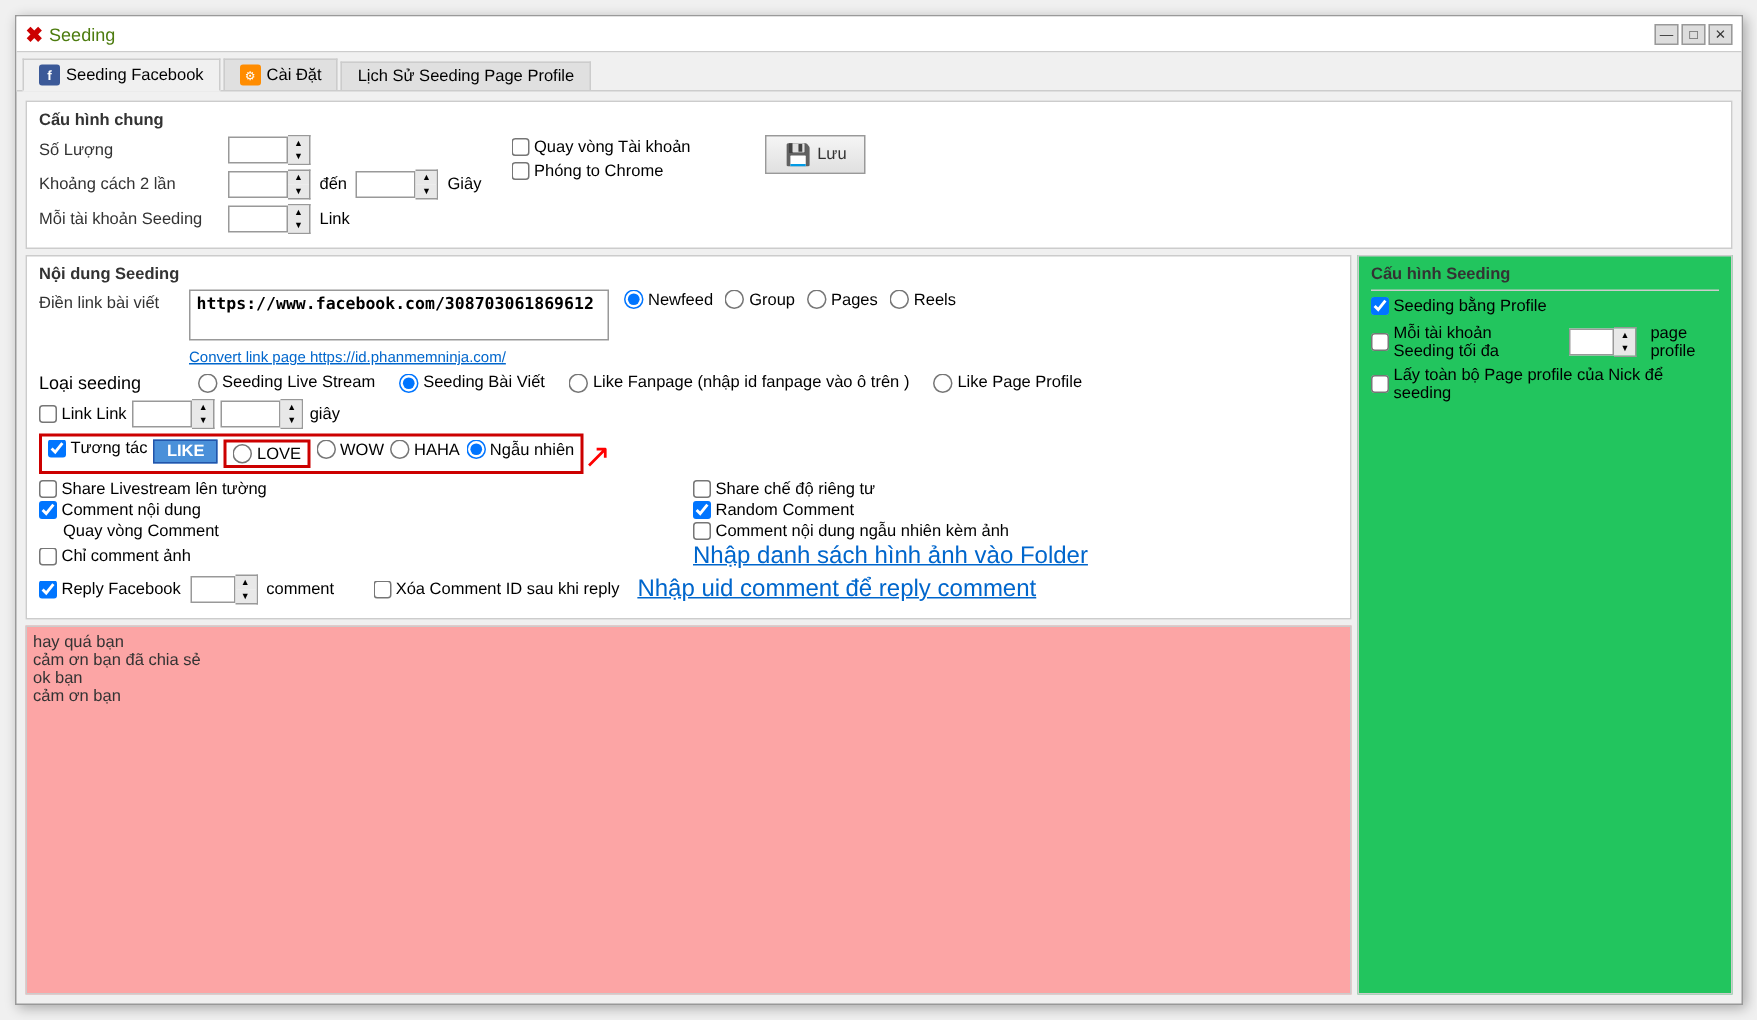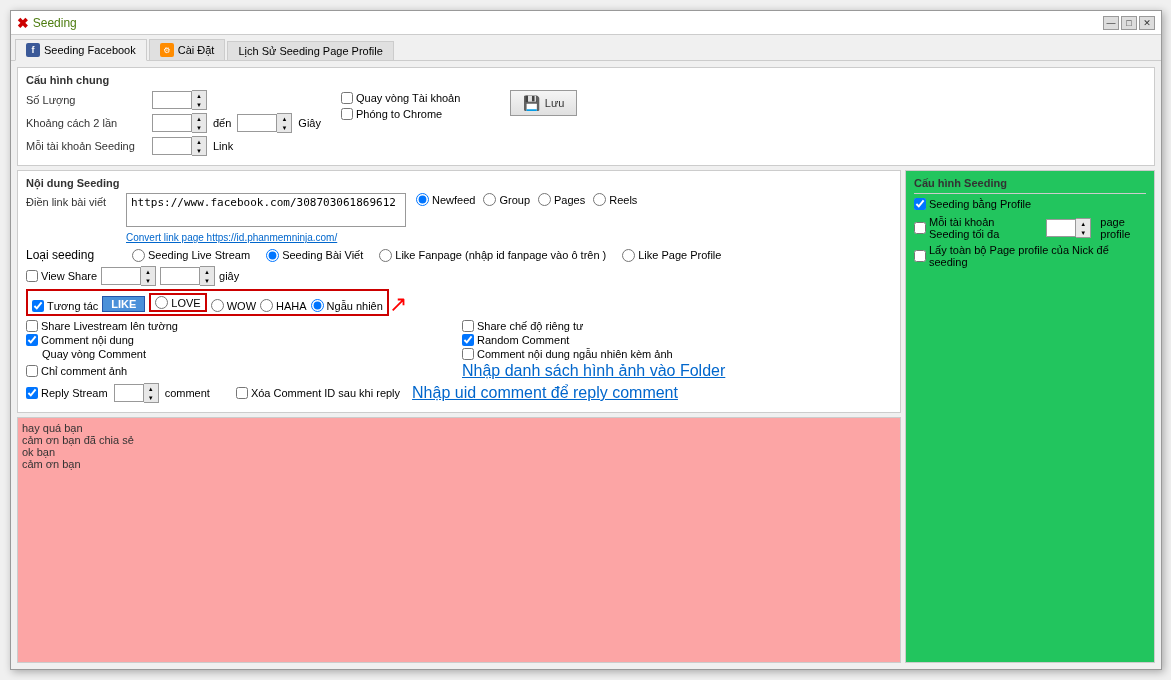--- a/index.html
+++ b/index.html
@@ -392,21 +392,21 @@
 
     <div class="main-content">
       <div class="left-panel">
 
         <div class="noidung-section">
           <div class="section-title">Nội dung Seeding</div>
 
           <div style="display:flex;align-items:flex-start;gap:10px;margin-bottom:4px;">
             <span class="field-label" style="min-width:90px;padding-top:3px;">Điền link bài viết</span>
             <div>
-              <textarea class="link-input" style="width: 280px; height: 34px; resize: none; font-size: 11px; border: 1px solid rgb(153, 153, 153); padding: 2px 4px;">https://www.facebook.com/308703061869612</textarea>
+              <textarea class="link-input" style="width: 280px; height: 34px; resize: none; font-size: 11px; border: 1px solid rgb(153, 153, 153); padding: 2px 4px; font-weight: bold;">https://www.facebook.com/308703061869612</textarea>
               <div><span class="convert-link">Convert link page https://id.phanmemninja.com/</span></div>
             </div>
             <div style="display:flex;flex-direction:column;gap:3px;">
               <div class="radio-group">
                 <label class="radio-label">
                   <input type="radio" name="feed" checked="" style="">
                   <span>Newfeed</span>
                 </label>
                 <label class="radio-label">
                   <input type="radio" name="feed" style="">
@@ -440,41 +440,41 @@
             </label>
             <label class="radio-label">
               <input type="radio" name="loai" style="">
               <span>Like Page Profile</span>
             </label>
           </div>
 
           <div class="view-link-row">
             <label class="checkbox-label">
               <input type="checkbox" style="">
-              <span>View Share</span>
+              <span>Link Link</span>
             </label>
             <div class="spin-input">
               <input type="text" style="width: 40px; height: 18px; border: 1px solid rgb(153, 153, 153); padding: 0px 2px; font-size: 11px; text-align: center;">
               <div class="spin-btns">
                 <button>▲</button>
                 <button>▼</button>
               </div>
             </div>
             <div class="spin-input">
               <input type="text" style="width: 40px; height: 18px; border: 1px solid rgb(153, 153, 153); padding: 0px 2px; font-size: 11px; text-align: center;">
               <div class="spin-btns">
                 <button>▲</button>
                 <button>▼</button>
               </div>
             </div>
             <span style="font-size:11px;">giây</span>
           </div>
 
           <div style="display:flex;align-items:center;gap:4px;margin:3px 0;">
-            <div style="border:2px solid #cc0000;padding:2px 4px;display:flex;align-items:flex-end;gap:4px;">
+            <div style="border:2px solid #cc0000;padding:2px 4px;display:flex;align-items:flex-start;gap:4px;">
               <label class="checkbox-label">
                 <input type="checkbox" checked="" style="">
                 <span>Tương tác</span>
               </label>
               <button class="like-btn-highlight" style="border:1px solid #2255aa;">LIKE</button>
               <label class="radio-label" style="border:2px solid #cc0000;padding:1px 4px;">
                 <input type="radio" name="reaction" style="">
                 <span>LOVE</span>
               </label>
               <label class="radio-label">
@@ -518,21 +518,21 @@
             <label class="checkbox-label">
               <input type="checkbox" style="">
               <span>Chỉ comment ảnh</span>
             </label>
             <span class="blue-link">Nhập danh sách hình ảnh vào Folder</span>
           </div>
 
           <div class="field-row" style="margin-top:3px;">
             <label class="checkbox-label">
               <input type="checkbox" checked="" style="">
-              <span>Reply Stream</span>
+              <span>Reply Facebook</span>
             </label>
             <div class="spin-input">
               <input type="text" style="width: 30px; height: 18px; border: 1px solid rgb(153, 153, 153); padding: 0px 2px; font-size: 11px; text-align: center;">
               <div class="spin-btns">
                 <button>▲</button>
                 <button>▼</button>
               </div>
             </div>
             <span style="font-size:11px;">comment</span>
             <label class="checkbox-label" style="margin-left:20px;">

